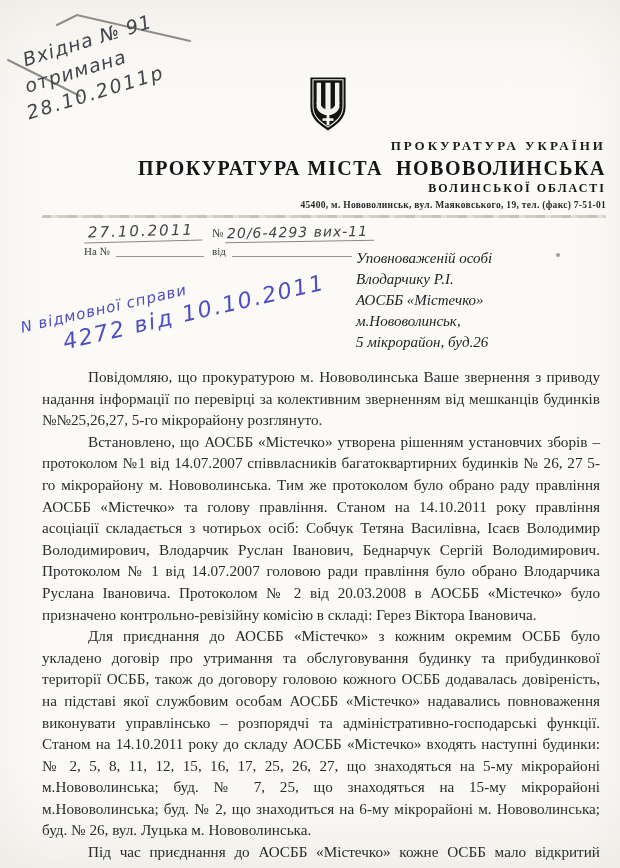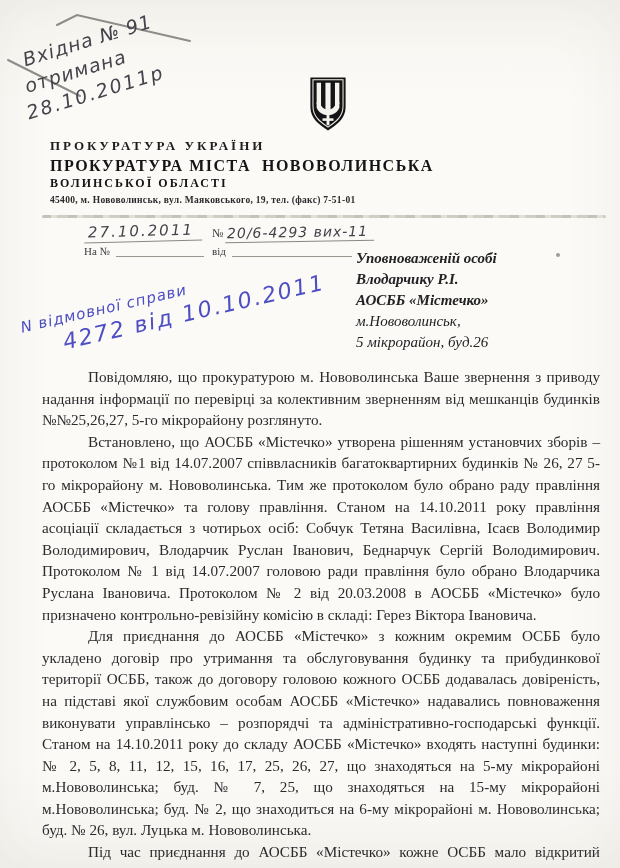--- a/index.html
+++ b/index.html
@@ -32,25 +32,25 @@
     transform:rotate(-13deg);
     color:#4d4dc4;
   }
   .case-note .l1{font-size:15px;letter-spacing:1px;display:block;}
   .case-note .l2{font-size:22px;letter-spacing:2px;display:block;margin-left:38px;margin-top:2px;}
   
   .pencil{position:absolute;left:0;top:0;}
   
   .header{
     position:absolute;left:50px;top:76px;width:556px;
-    text-align:left;
+    text-align:right;
   }
   .emblem{display:block;margin:0 auto 6px auto;}
   .org1{font-size:13px;font-weight:bold;letter-spacing:3px;color:#1d1d20;}
-  .org2{font-size:16px;font-weight:bold;letter-spacing:1.5px;color:#151517;margin-top:3px;white-space:pre;}
+  .org2{font-size:20px;font-weight:bold;letter-spacing:1.5px;color:#151517;margin-top:3px;white-space:pre;}
   .org3{font-size:12px;font-weight:bold;letter-spacing:2px;color:#151517;margin-top:1px;}
   .addr{font-size:9.5px;font-weight:bold;color:#2a2a2d;margin-top:4px;letter-spacing:.3px;}
   .rule{
     position:absolute;left:42px;top:215px;width:564px;height:3px;
     background:repeating-linear-gradient(90deg,#b3b0a6 0 9px,#d9d6cc 9px 15px,#c2bfb5 15px 26px);
     opacity:.75;border-radius:2px;
   }
   
   .ref{position:absolute;left:84px;top:222px;font-size:11px;color:#3a3a3e;}
   .ref-row1{display:flex;align-items:flex-end;}
@@ -69,21 +69,21 @@
   }
   .ref-row2{display:flex;align-items:flex-end;margin-top:3px;font-family:Liberation Serif, serif;}
   .uline{border-bottom:1px solid #9a978e;display:inline-block;height:10px;}
   .u1{width:88px;margin:0 8px 0 6px;}
   .u2{width:120px;margin-left:6px;}
   
   .recipient{
     position:absolute;left:356px;top:248px;width:240px;
     font-size:15px;line-height:21px;font-style:italic;color:#222225;
   }
-  .recipient .b{font-weight:bold;display:block;}
+  .recipient .b{font-weight:normal;display:block;}
   .recipient .gap{height:22px;}
   .recipient .a{display:block;}
   
   .body-text{
     position:absolute;left:42px;top:366px;width:558px;
     font-size:15.2px;line-height:21.6px;
     text-align:justify;color:#2b2b2e;
   }
   .body-text p{margin:0;text-indent:46px;}
   .speck{position:absolute;width:4px;height:4px;border-radius:50%;background:#55524c;opacity:.55;}

